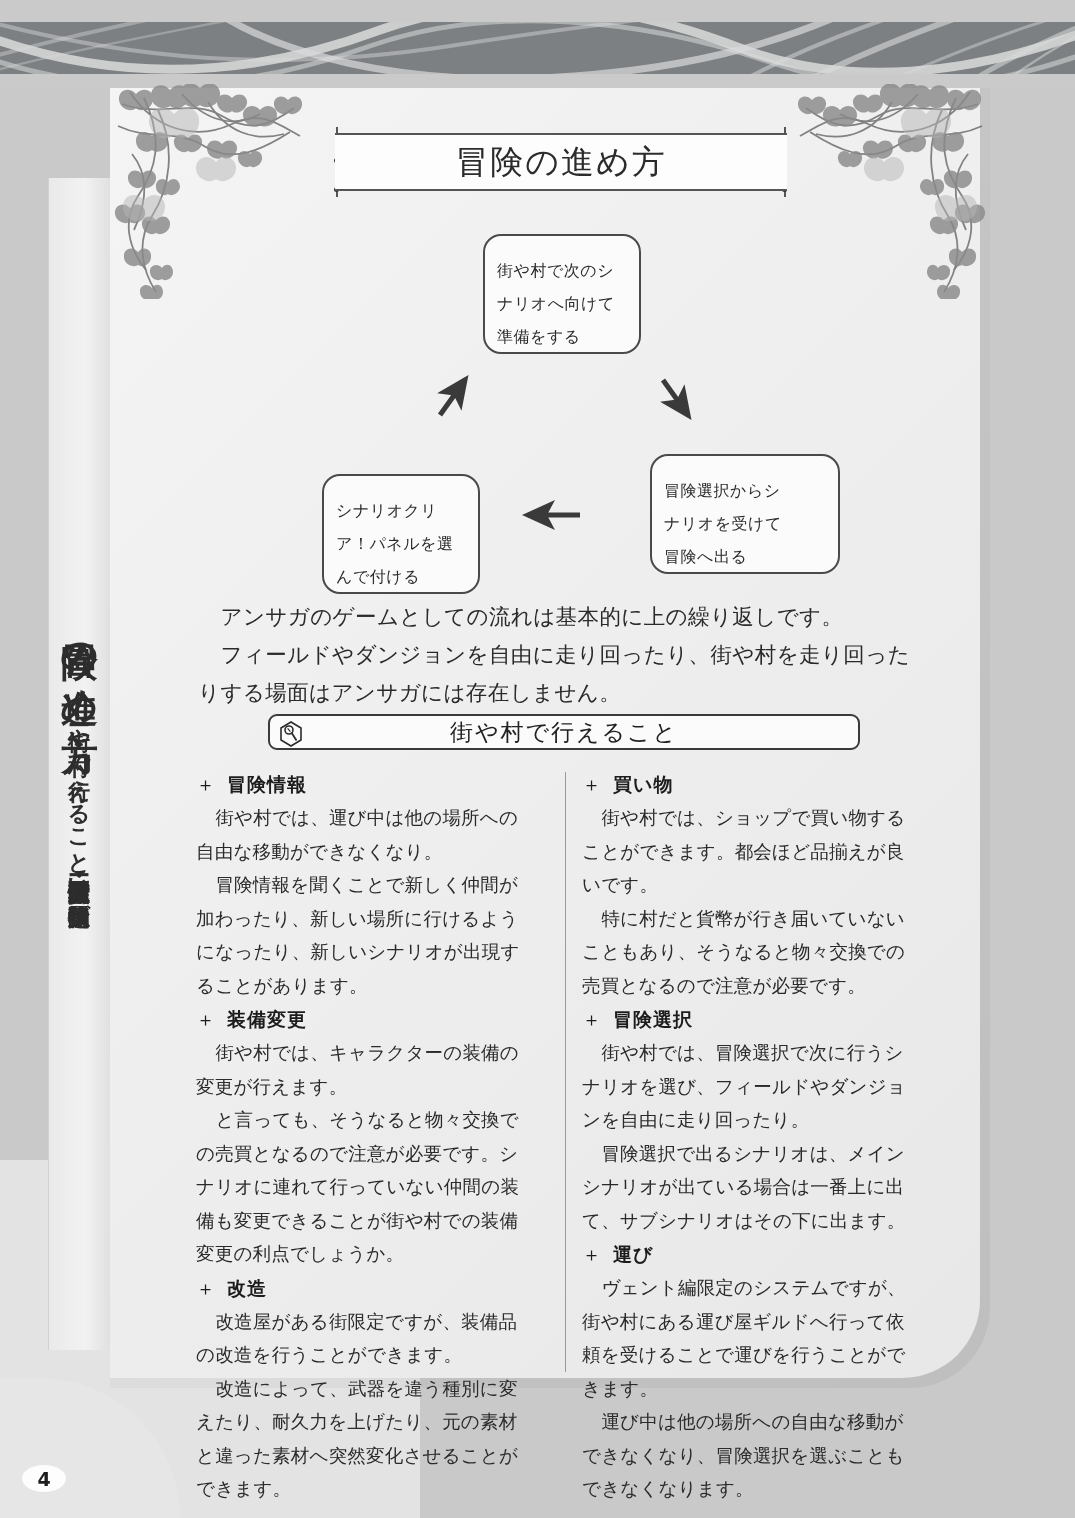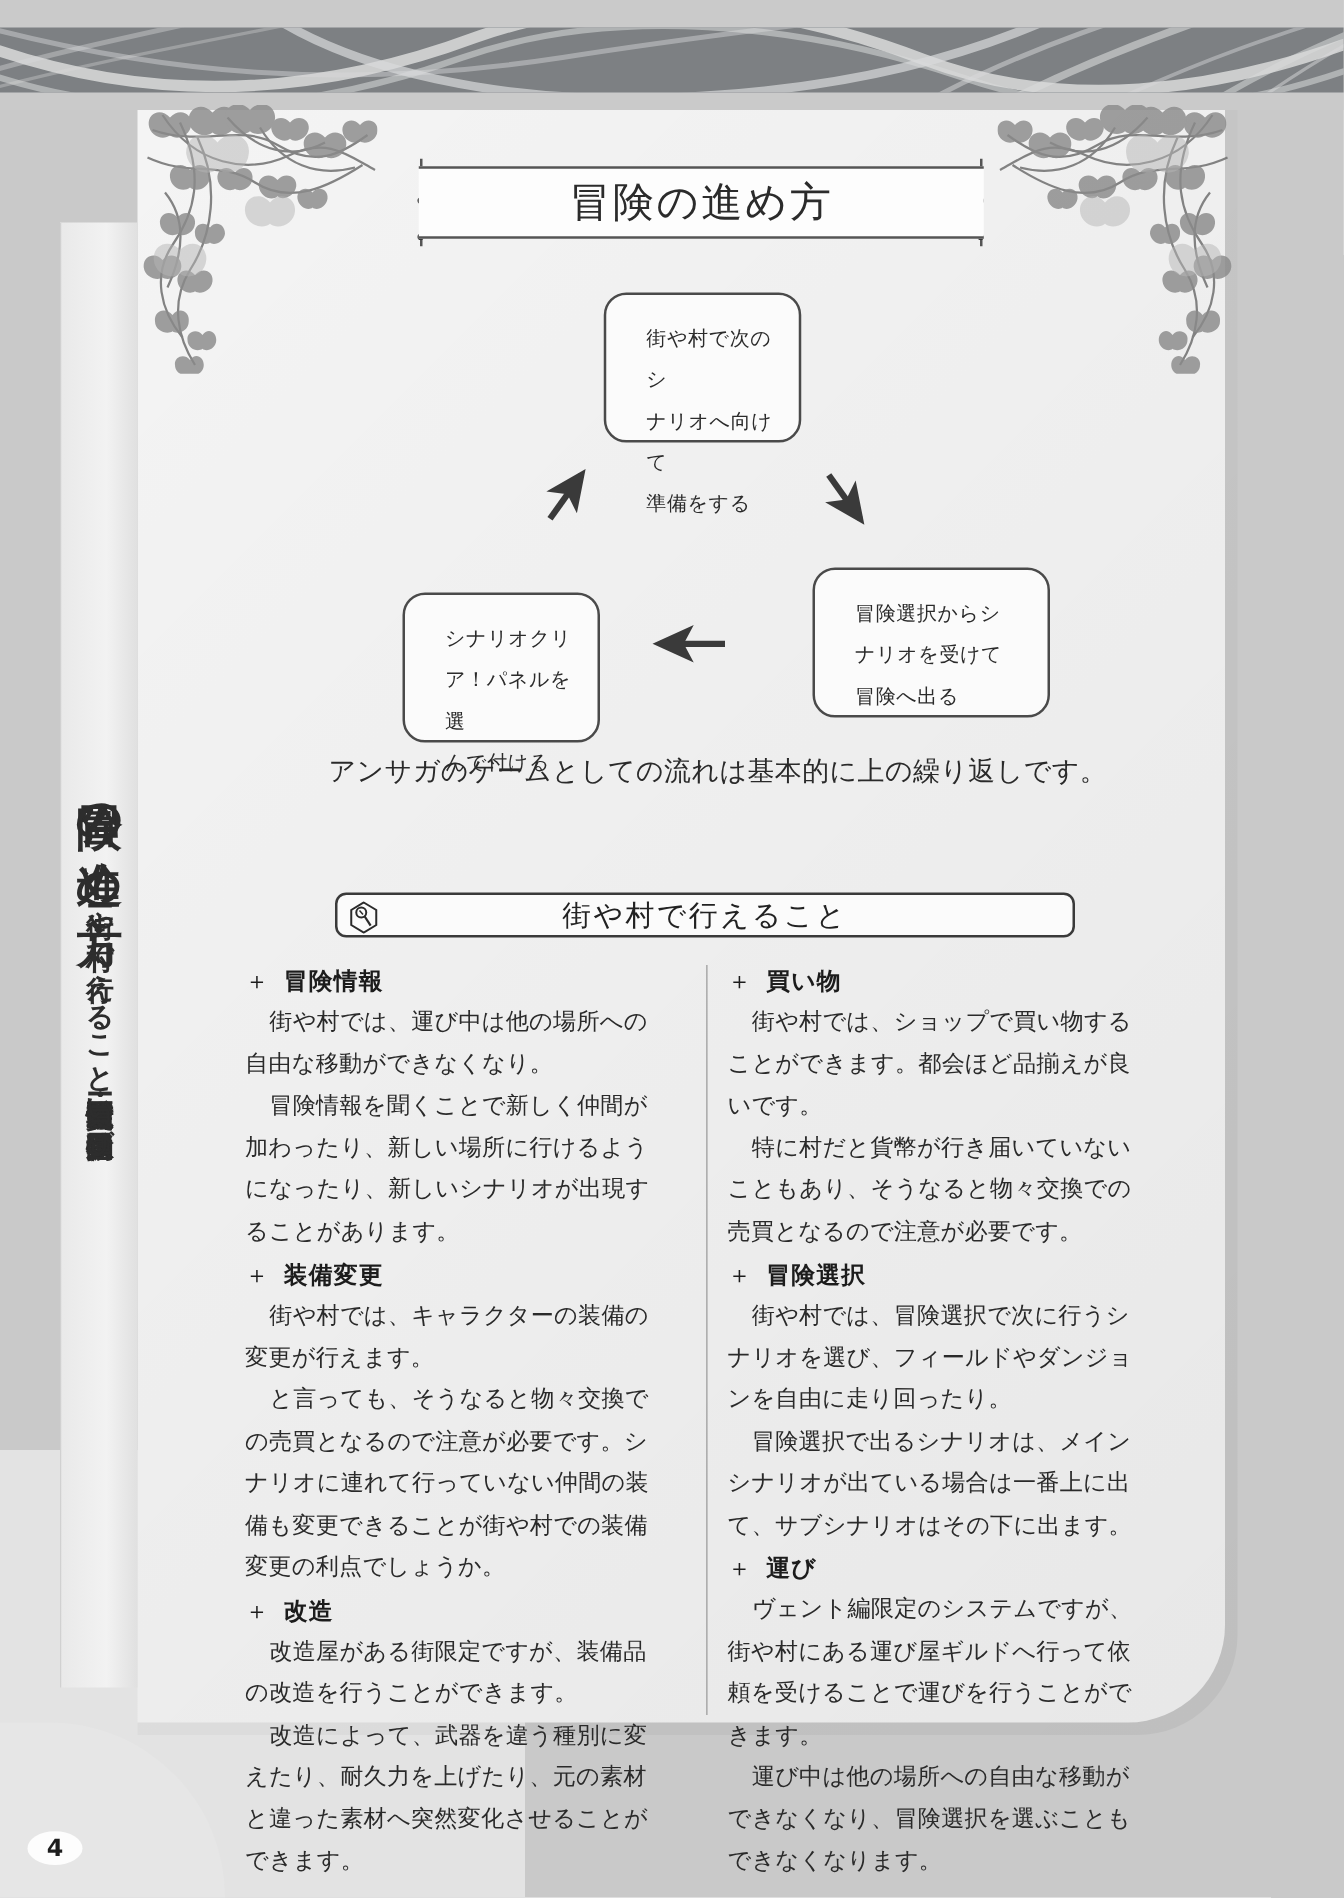--- a/index.html
+++ b/index.html
@@ -149,41 +149,40 @@
   #vine-left  { left: 112px; top: 84px;  }
   #vine-right { left: 798px; top: 84px; transform: scaleX(-1); }
 
   
   #flow { position: absolute; left: 110px; top: 88px; width: 870px; height: 500px; }
   .flow-box {
     position: absolute;
     border: 2px solid #4a4a4a;
     border-radius: 18px;
     background: #fbfbfb;
-    padding: 18px 20px 10px 32px;
+    padding: 18px 20px 10px 12px;
     font-family: "DejaVu Sans", "Liberation Sans", sans-serif;
     font-size: 16px;
     line-height: 33px;
     color: #2b2b2b;
     letter-spacing: 0.5px;
   }
   #box-top    { left: 373px; top: 146px; width: 158px; height: 120px; }
   #box-right  { left: 540px; top: 366px; width: 190px; height: 120px; }
   #box-left   { left: 212px; top: 386px; width: 158px; height: 120px; }
 
   
   #intro {
     position: absolute;
     left: 198px; top: 598px;
     width: 730px;
     font-size: 21.5px;
     line-height: 38px;
     color: #2a2a2a;
     letter-spacing: 0.4px;
-    text-align: center;
   }
   #intro p { text-indent: 1.05em; }
 
   
   #section-bar {
     position: absolute;
     left: 268px; top: 714px;
     width: 592px; height: 36px;
     border: 2px solid #3a3a3a;
     border-radius: 9px;
@@ -415,20 +414,21 @@
     <g stroke="#3a3a3a" stroke-width="5" fill="none" marker-end="url(#ah)">
       <path d="M330,327 L355,292"></path>
       <path d="M553,292 L578,327"></path>
       <path d="M470,427 L418,427"></path>
     </g>
   </svg>
 </div>
 
 <div id="intro">
   <p>アンサガのゲームとしての流れは基本的に上の繰り返しです。</p>
+  <p>フィールドやダンジョンを自由に走り回ったり、街や村を走り回ったりする場面はアンサガには存在しません。</p>
 </div>
 
 <div id="section-bar">
   <svg id="section-icon" viewBox="0 0 24 26">
     <path d="M12,1 L22,7 L22,19 L12,25 L2,19 L2,7 Z" fill="none" stroke="#2b2b2b" stroke-width="1.6"></path>
     <circle cx="10" cy="9" r="4" fill="none" stroke="#2b2b2b" stroke-width="1.6"></circle>
     <path d="M12.4,11.6 L17.5,19.5" stroke="#2b2b2b" stroke-width="1.8" fill="none"></path>
     <path d="M8.6,7.4 L11.4,10.6" stroke="#2b2b2b" stroke-width="1.2" fill="none"></path>
   </svg>
   <span id="section-title">街や村で行えること</span>

